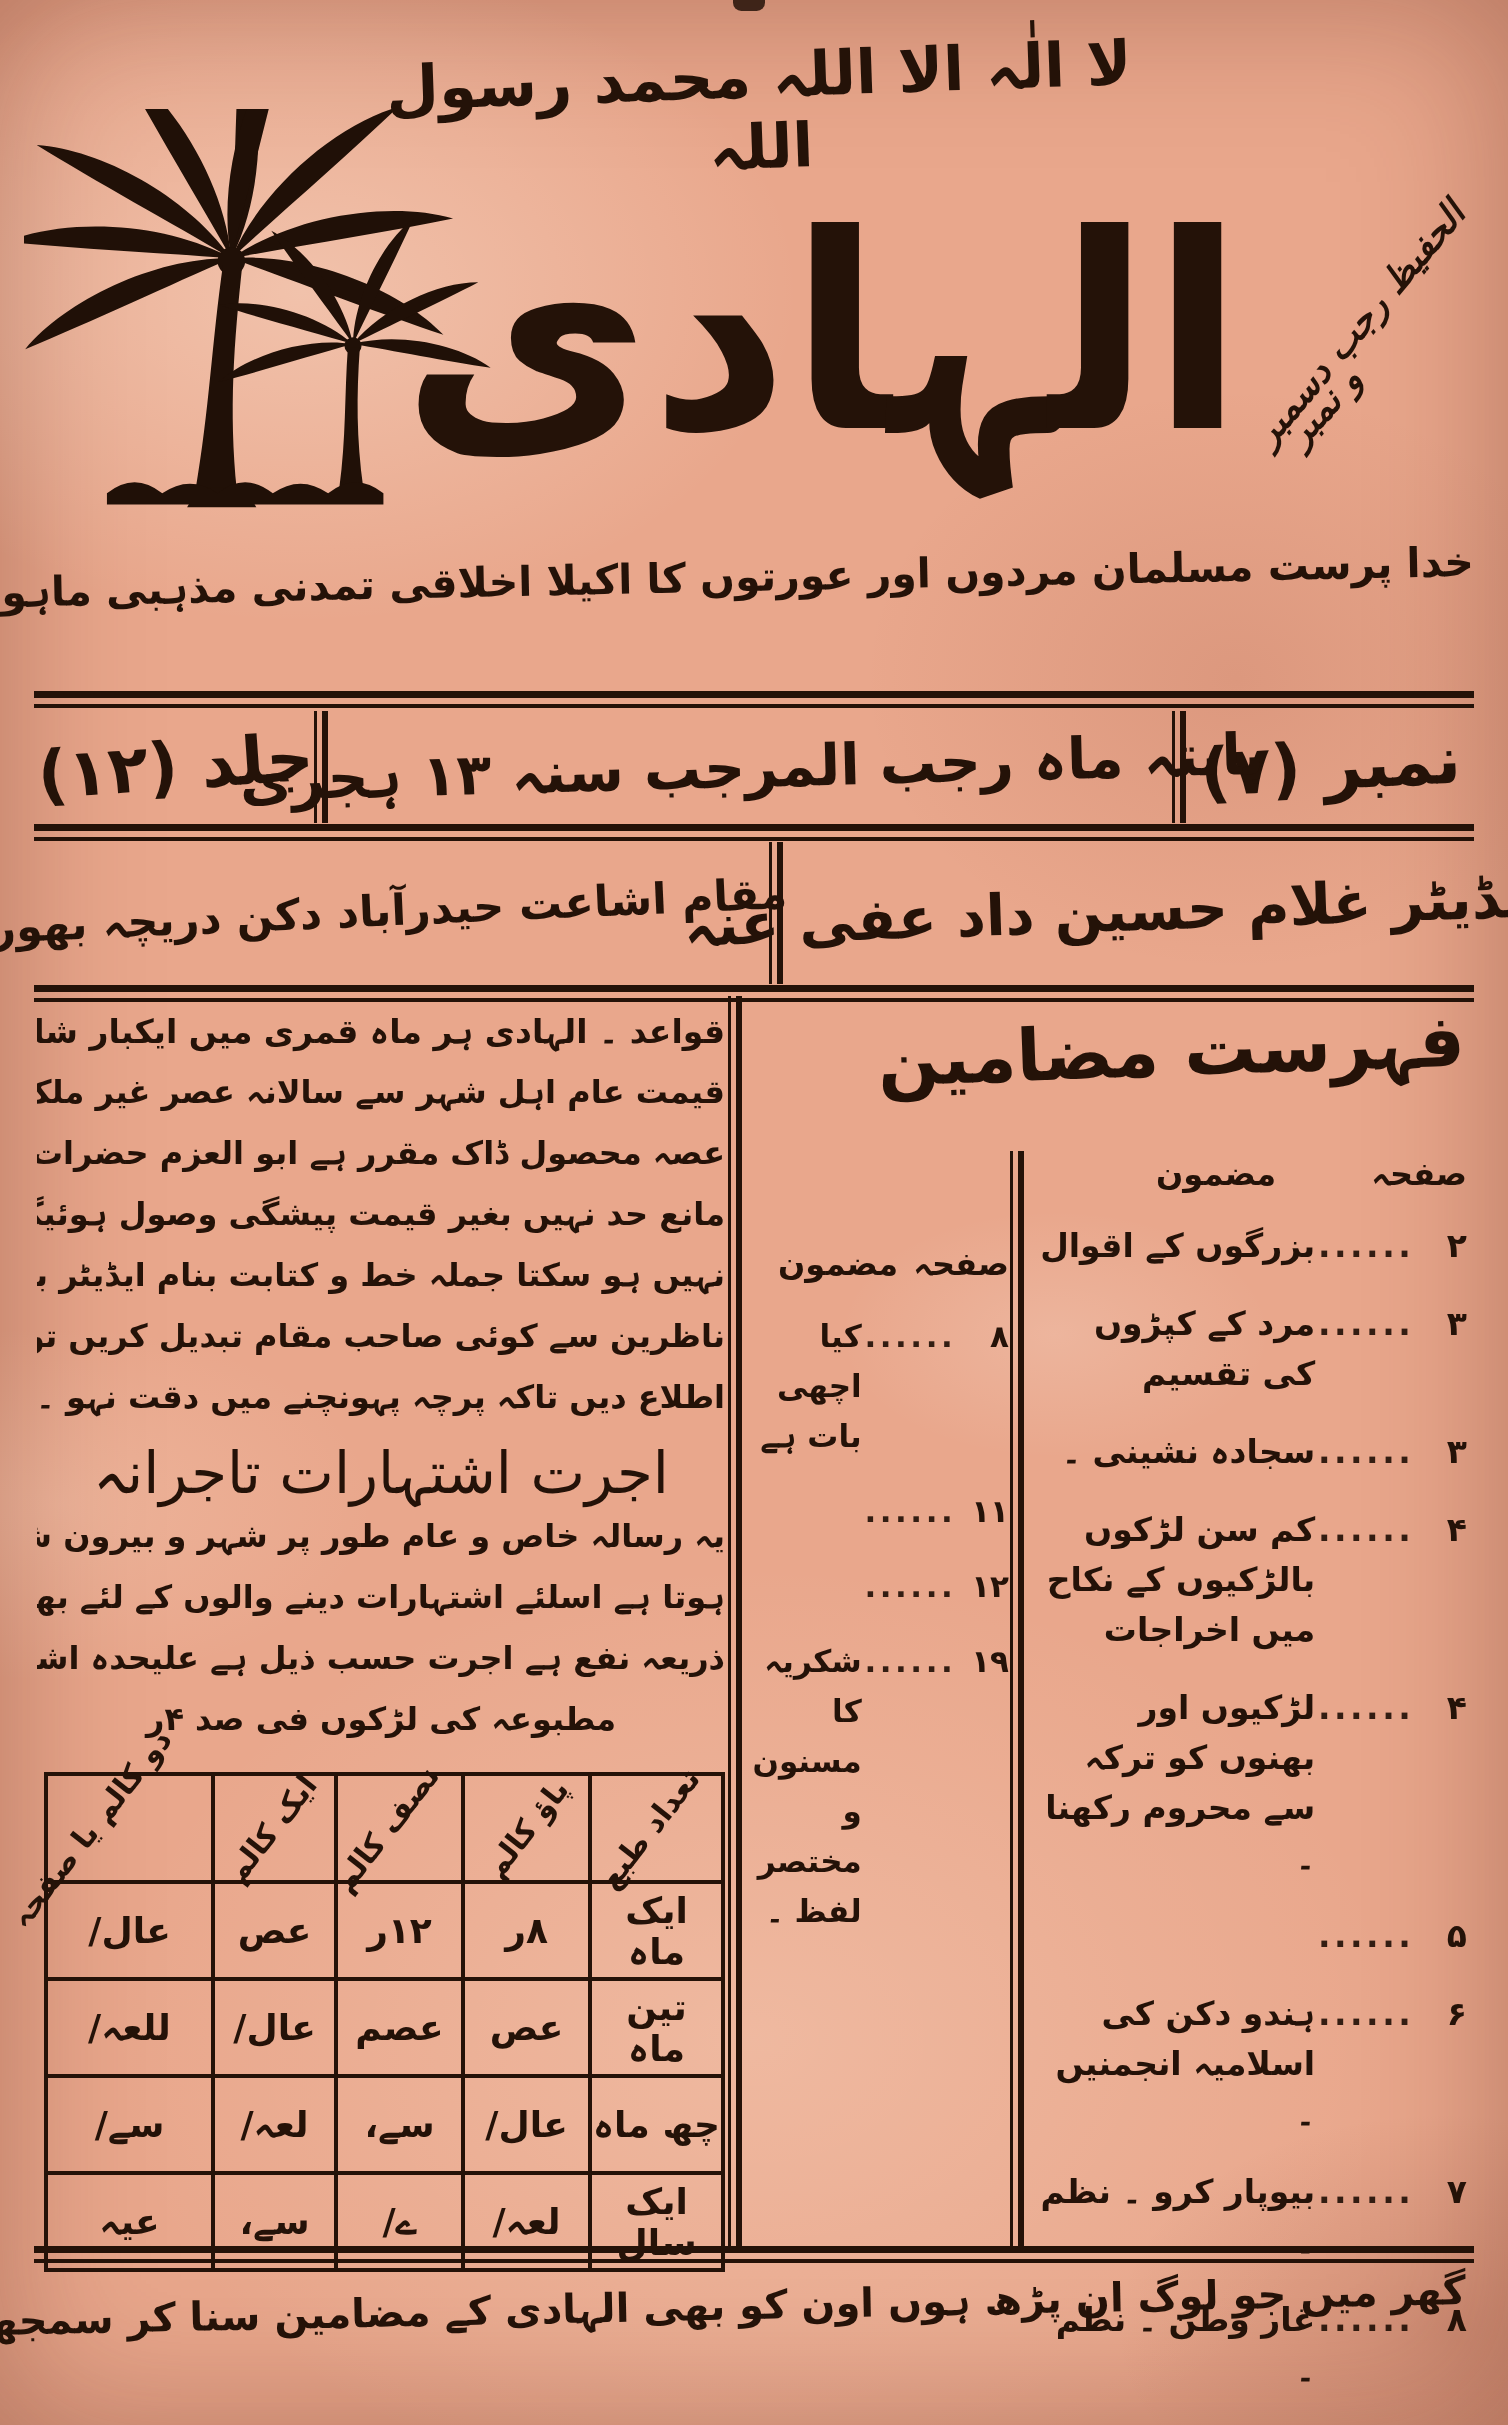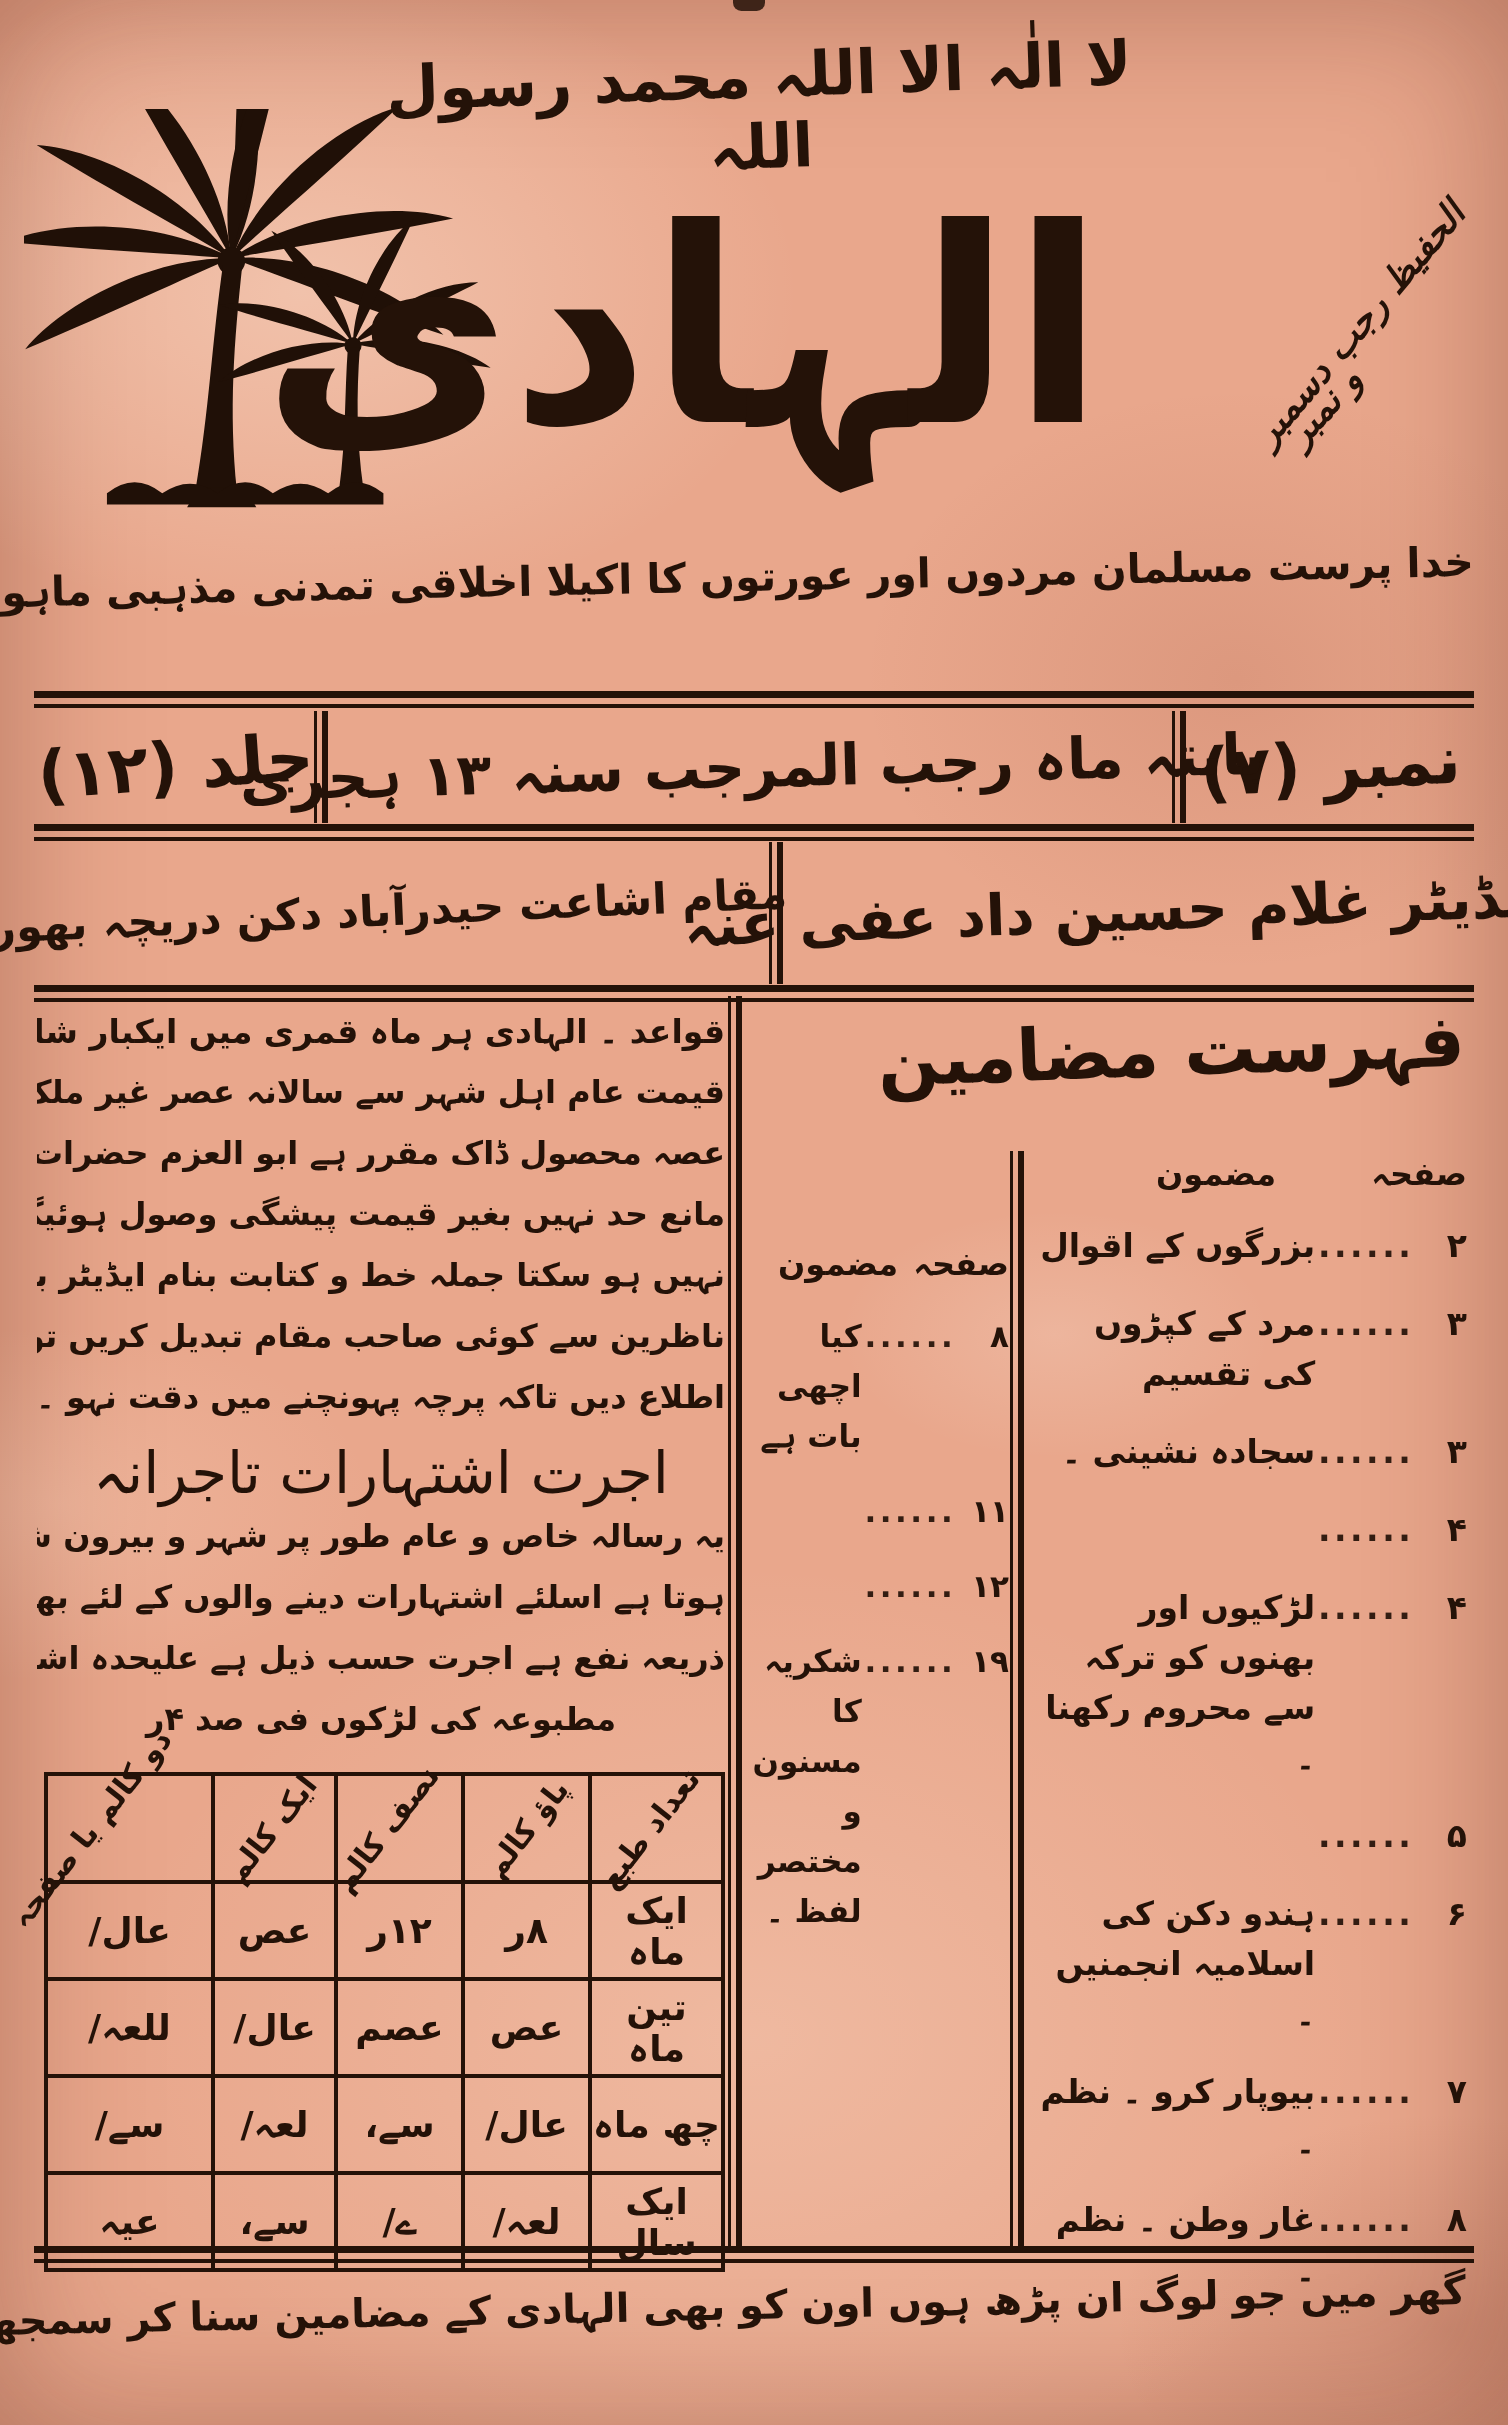--- a/index.html
+++ b/index.html
@@ -35,21 +35,21 @@
     left:360px;top:40px;width:802px;text-align:center;
     font-size:61px;font-weight:700;transform:rotate(-2deg);
     letter-spacing:0.7px;
   }
   .hand-note{left:1099px;top:55px;width:387px;height:387px;font-style:italic;}
   .hand-line{position:absolute;white-space:nowrap;font-size:36px;font-weight:700;}
   .hand-line.l1{right:28px;top:131px;transform:rotate(-50deg);transform-origin:right center;}
   .hand-line.l2{right:131px;top:297px;transform:rotate(-48deg);transform-origin:right center;}
 
   .masthead{
-    left:263px;top:173px;width:982px;height:373px;text-align:left;
+    left:263px;top:179px;width:982px;height:373px;text-align:right;
     font-size:271px;line-height:1.15;font-weight:700;
   }
   .subtitle{
     left:33px;top:553px;width:1442px;text-align:center;
     font-size:41px;font-weight:700;transform:rotate(-1.2deg);white-space:nowrap;
   }
 
   .issue-band{left:35px;top:711px;width:1440px;height:111px;}
   .issue-cell{position:absolute;top:0;height:111px;display:flex;align-items:center;justify-content:center;font-weight:700;}
   .cell-number{right:0;width:287px;font-size:66px;transform:rotate(-3deg);}
@@ -255,20 +255,21 @@
         <span class="ttl">مرد کے کپڑوں کی تقسیم</span>
       </div>
     <div class="entry">
         <span class="pg">۳</span>
         <span class="dots">......</span>
         <span class="ttl">سجادہ نشینی ۔</span>
       </div>
     <div class="entry">
         <span class="pg">۴</span>
         <span class="dots">......</span>
+        <span class="ttl">کم سن لڑکوں بالڑکیوں کے نکاح میں اخراجات</span>
       </div>
     <div class="entry">
         <span class="pg">۴</span>
         <span class="dots">......</span>
         <span class="ttl">لڑکیوں اور بھنوں کو ترکہ سے محروم رکھنا ۔</span>
       </div>
     <div class="entry">
         <span class="pg">۵</span>
         <span class="dots">......</span>
       </div>

